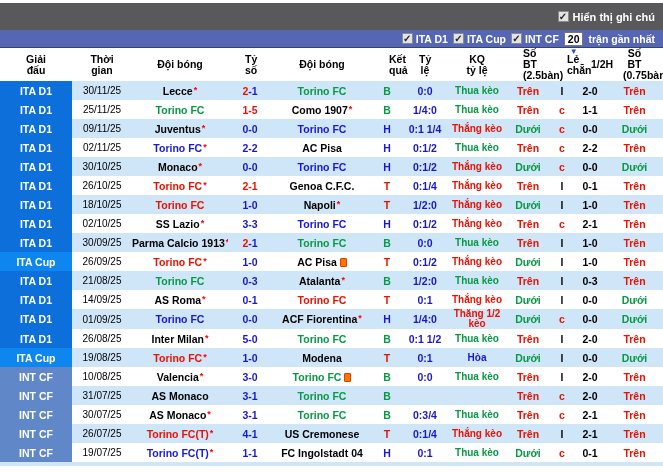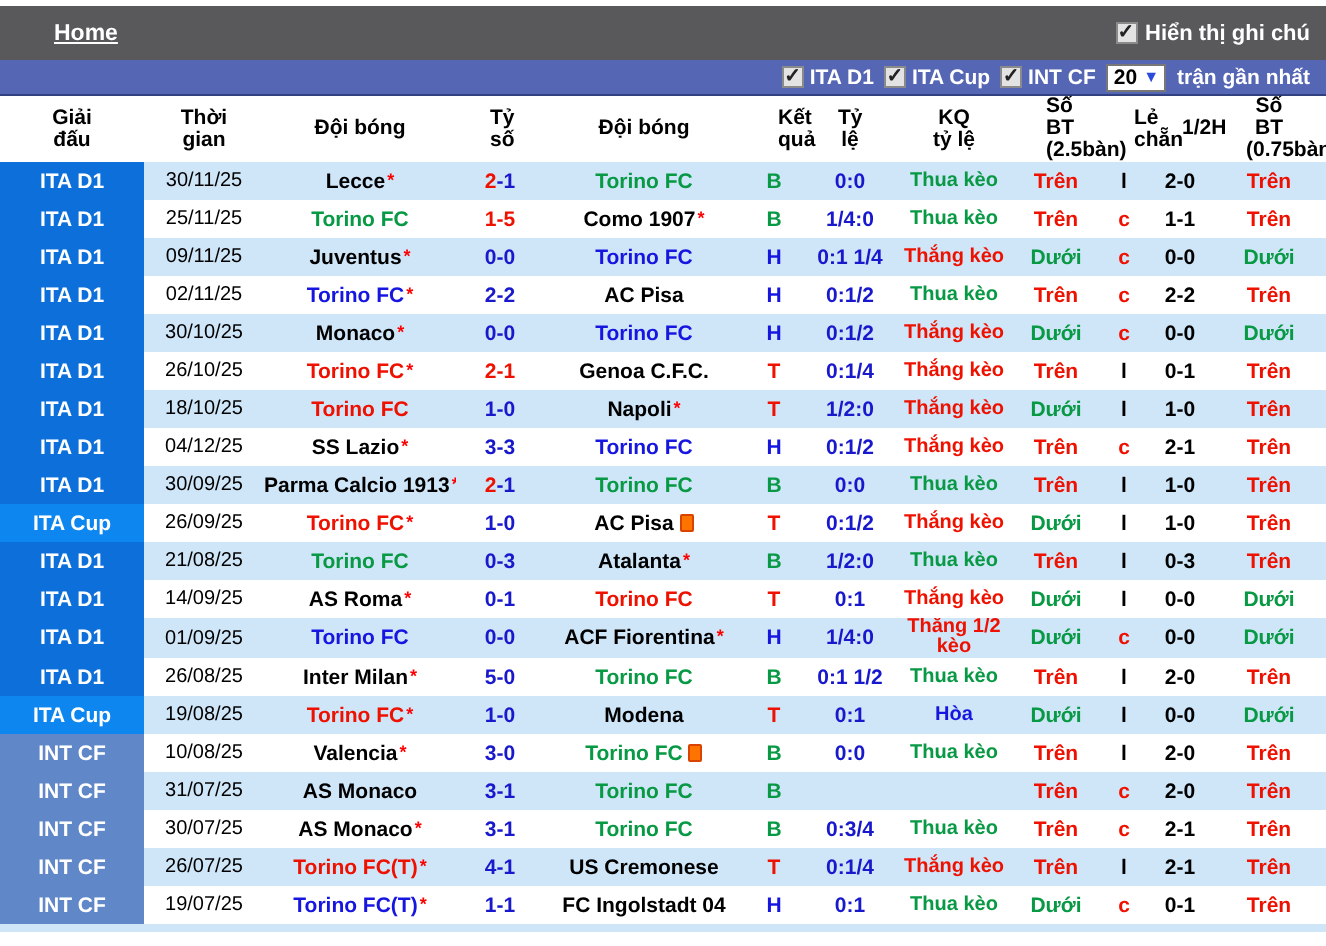--- a/index.html
+++ b/index.html
@@ -25,21 +25,21 @@
   }
   
   .filter-bar {
     height:18px; background:#5566b4; display:flex; align-items:center; justify-content:flex-end;
     gap:5px; padding-right:8px; color:#fff; font-size:10.5px; font-weight:bold;
     border-bottom:1px solid #31407e;
   }
   .flt { display:flex; align-items:center; gap:3px; cursor:pointer; }
   .sel {
     background:#fff; border:1px solid #777; height:14px; display:flex; align-items:center;
-    padding:0 3px; gap:3px; color:#000; cursor:pointer;
+    padding:0 3px; gap:3px; color:#000; cursor:pointer;flex-direction:column;
   }
   .sel-arr { color:#2b4bdd; font-size:8px; line-height:8px; }
   
   table { border-collapse:collapse; table-layout:fixed; width:663px; }
   thead th {
     height:27px; font-size:10.5px; font-weight:bold; color:#000; background:#fff;
     line-height:11px; padding:0 17px; vertical-align:middle; text-align:center;
   }
   tbody td {
     height:19px; font-size:10.5px; font-weight:bold; text-align:center; vertical-align:middle;
@@ -69,21 +69,20 @@
     background:#0000e0; color:#fff; font-weight:bold; font-size:11px; line-height:13px;
     padding:0 3px; display:inline-block; cursor:pointer;
   }
   .bottom-sliver { height:4px; background:#cfe5f8; }
 </style>
 </head>
 <body>
 
 <div class="window-bar">
   <div class="tabs">
-    <div class="tab inactive">Home</div>
   </div>
   <div class="note-toggle">
     <span class="cb">✓</span>
     <span>Hiển thị ghi chú</span>
   </div>
 </div>
 
 <div class="filter-bar">
   <span class="flt">
     <span class="cb">✓</span>
@@ -229,21 +228,21 @@
         <td class="res t-r">T</td>
         <td class="odds t-n">1/2:0</td>
         <td class="kq t-r">Thắng kèo</td>
         <td class="t-g">Dưới</td>
         <td class="t-k">l</td>
         <td class="t-k">1-0</td>
         <td class="t-r">Trên</td>
       </tr>
       <tr class="plain">
         <td class="league lg-d1">ITA D1</td>
-        <td class="date">04/12/25</td>
+        <td class="date">02/10/25</td>
         <td class="team"><span class="t-k">SS Lazio</span><span class="star">*</span></td>
         <td class="score"><span class="t-n">3</span><span class="t-n">-3</span></td>
         <td class="team"><span class="t-b">Torino FC</span></td>
         <td class="res t-b">H</td>
         <td class="odds t-n">0:1/2</td>
         <td class="kq t-r">Thắng kèo</td>
         <td class="t-r">Trên</td>
         <td class="t-r">c</td>
         <td class="t-k">2-1</td>
         <td class="t-r">Trên</td>

